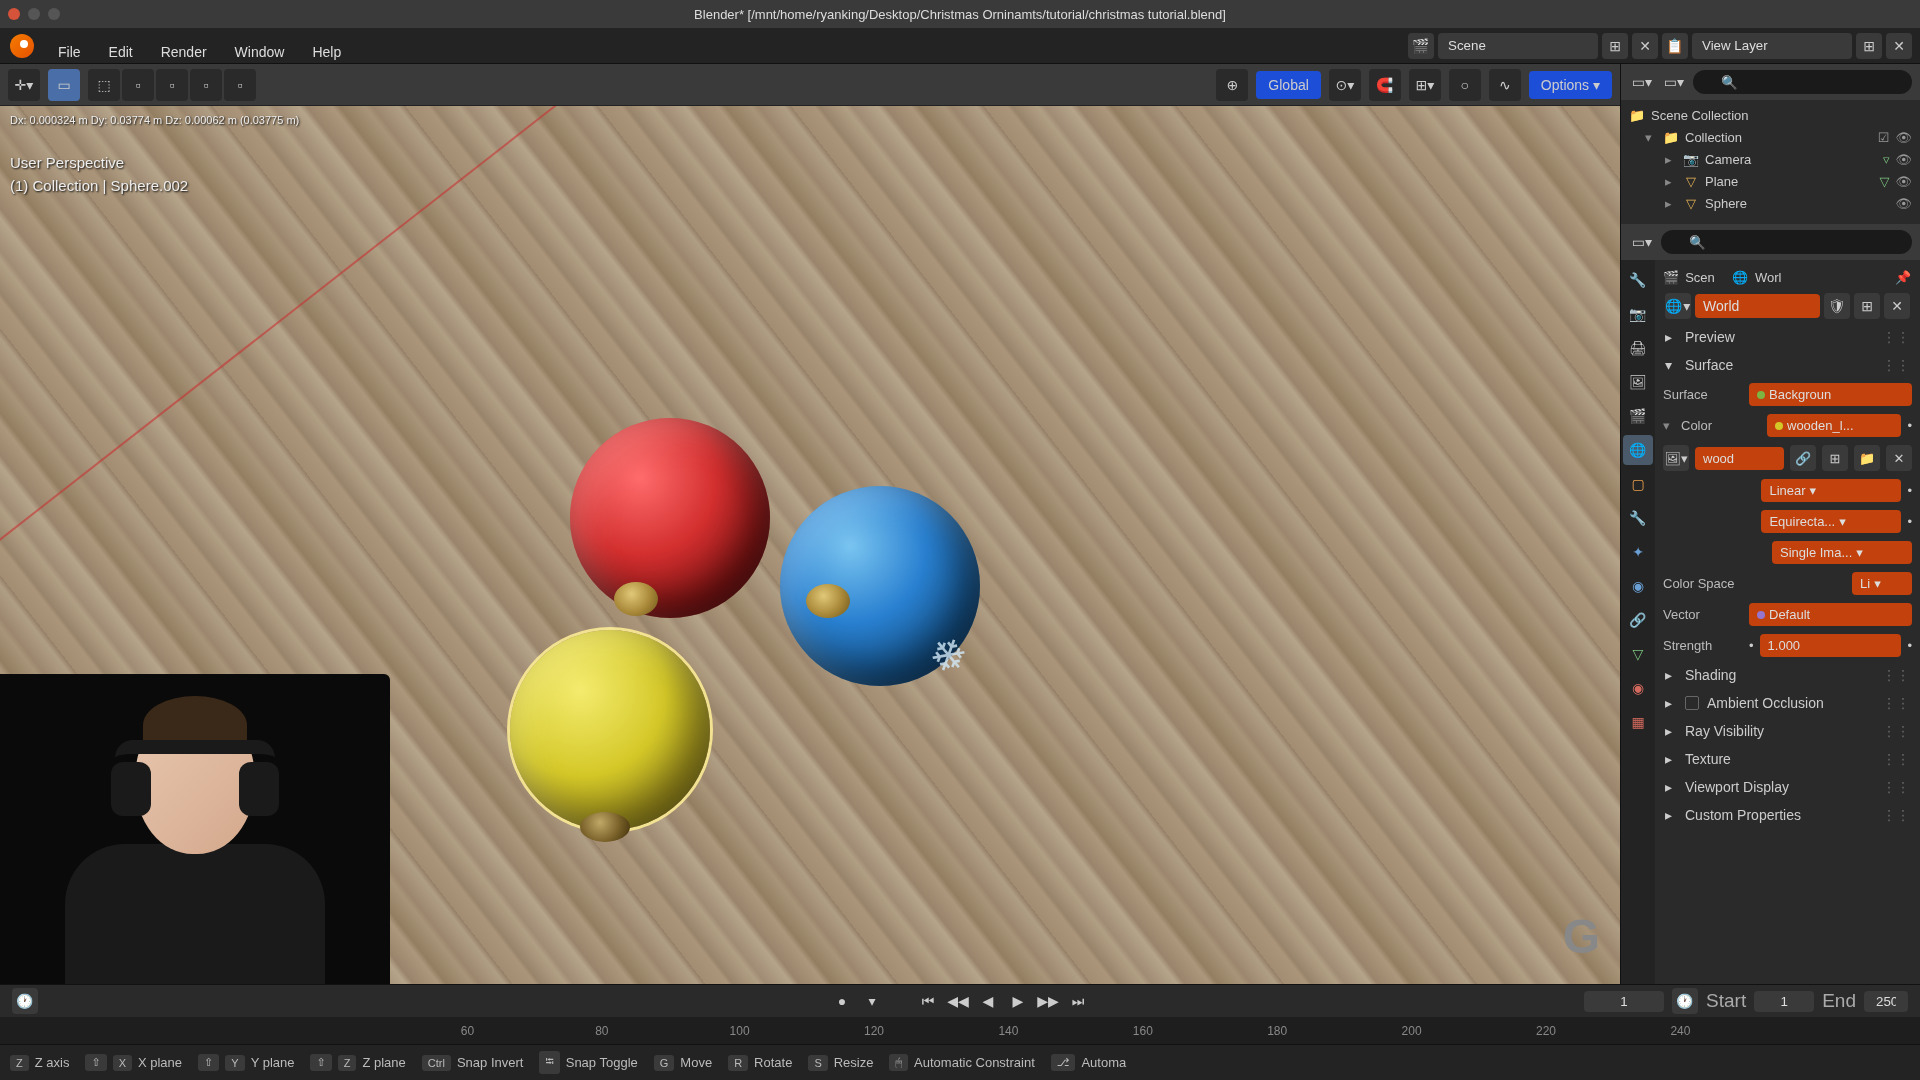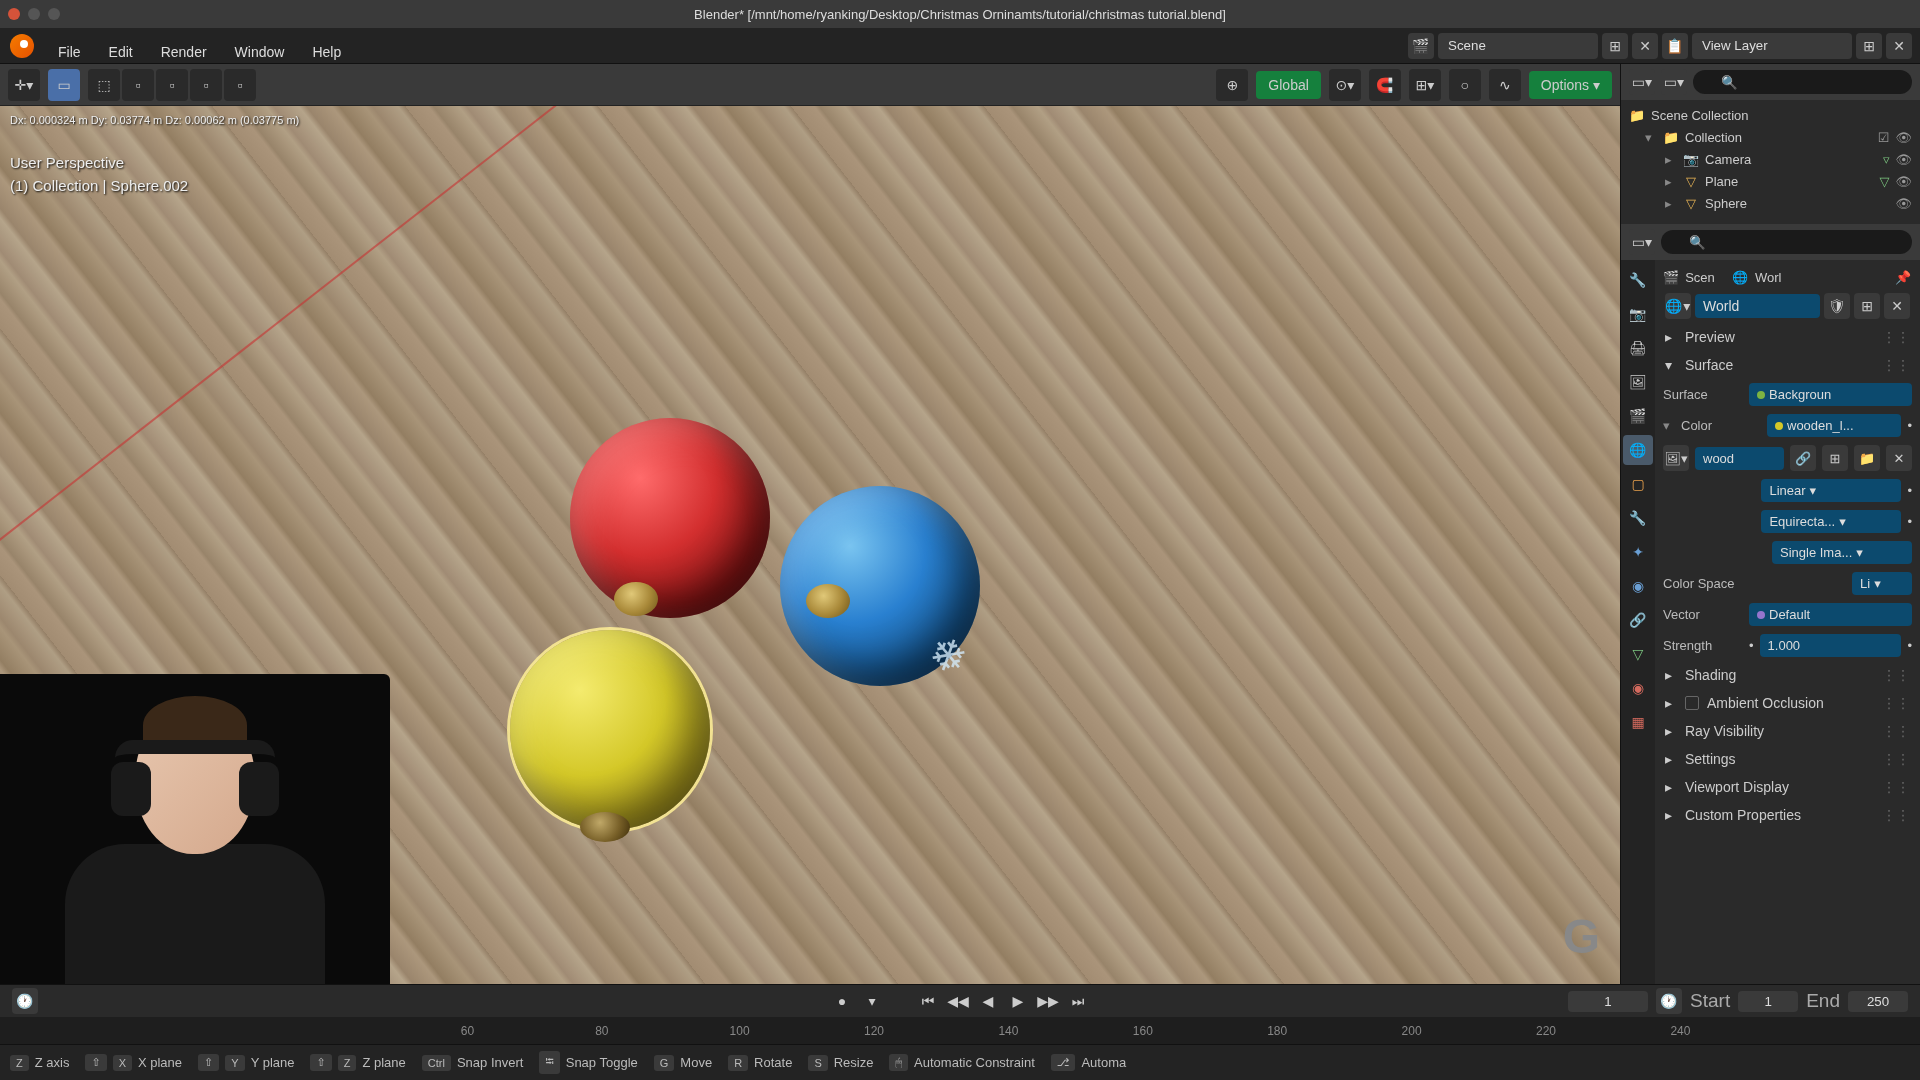--- a/index.html
+++ b/index.html
@@ -22,21 +22,21 @@
 .scene-section { margin-left: auto; display: flex; align-items: center; gap: 4px; padding-right: 8px; }
 .scene-input { background: #3a3a3a; border: none; color: #ddd; padding: 4px 10px; border-radius: 4px; width: 160px; height: 26px; }
 .icon-btn { width: 26px; height: 26px; background: #3a3a3a; border-radius: 4px; display: flex; align-items: center; justify-content: center; cursor: pointer; }
 
 .main-layout { display: flex; height: calc(100% - 64px - 60px - 36px); }
 .viewport-area { flex: 1; display: flex; flex-direction: column; position: relative; }
 .viewport-header { height: 42px; background: #3a3a3a; display: flex; align-items: center; padding: 0 8px; gap: 8px; border-bottom: 1px solid #222; }
 .tool-btn { width: 32px; height: 32px; background: #2a2a2a; border-radius: 4px; display: flex; align-items: center; justify-content: center; color: #ccc; }
 .tool-btn.active { background: #4a6fa8; }
 .tool-group { display: flex; gap: 2px; }
-.vh-dropdown { background: #15803d; padding: 6px 12px; border-radius: 4px; color: #ccc; }
+.vh-dropdown { background: #1d4ed8; padding: 6px 12px; border-radius: 4px; color: #ccc; }
 .vh-right { margin-left: auto; }
 
 .viewport { flex: 1; position: relative; overflow: hidden; background: #393939; }
 .wood-floor { position: absolute; width: 160%; height: 160%; left: -25%; top: -25%;
   background: repeating-linear-gradient(52deg,
     #a89278 0px, #b09a80 18px, #9e8a70 22px, #b8a58a 42px, #a6917a 48px,
     #bcaa90 68px, #a08b72 74px, #b29d82 94px, #998468 100px,
     #ae9a7e 120px, #a28d74 126px, #b6a48a 146px, #9a856c 152px);
   filter: contrast(1.05) brightness(0.95);
   clip-path: polygon(28% 0%, 100% 0%, 100% 62%, 72% 100%, 0% 100%, 0% 34%);
@@ -84,21 +84,21 @@
 .disclosure { color: #888; width: 12px; }
 
 .props-header { height: 36px; background: #3a3a3a; display: flex; align-items: center; padding: 0 8px; gap: 6px; }
 .props-body { flex: 1; display: flex; overflow: hidden; }
 .props-tabs { width: 34px; background: #232323; display: flex; flex-direction: column; gap: 2px; padding-top: 4px; }
 .ptab { width: 30px; height: 30px; margin: 1px auto; border-radius: 4px; display: flex; align-items: center; justify-content: center; font-size: 14px; }
 .ptab.active { background: #4a5a6a; }
 .props-content { flex: 1; padding: 6px; overflow-y: auto; }
 .prop-row { display: flex; align-items: center; padding: 4px 2px; gap: 6px; font-size: 13px; }
 .prop-label { width: 80px; color: #bbb; }
-.prop-value { flex: 1; background: #0c4a6e; padding: 4px 8px; border-radius: 4px; color: #ddd; display: flex; align-items: center; gap: 4px; }
+.prop-value { flex: 1; background: #c2410c; padding: 4px 8px; border-radius: 4px; color: #ddd; display: flex; align-items: center; gap: 4px; }
 .dot { width: 8px; height: 8px; border-radius: 50%; display: inline-block; }
 .dot.green { background: #7cb342; }
 .dot.yellow { background: #d4c828; }
 .dot.purple { background: #9575cd; }
 .section-header { display: flex; align-items: center; padding: 6px 4px; gap: 8px; cursor: pointer; }
 .section-header .disclosure { color: #ccc; }
 .world-browse { display: flex; align-items: center; gap: 4px; padding: 4px; }
 
 .timeline-area { height: 60px; background: #2a2a2a; border-top: 1px solid #111; display: flex; flex-direction: column; }
 .timeline-controls { height: 32px; display: flex; align-items: center; justify-content: center; gap: 6px; padding: 0 12px; position: relative; }
@@ -364,21 +364,21 @@
             <span>Ambient Occlusion</span>
             <span style="margin-left:auto;color:#666">⋮⋮</span>
           </div>
         <div class="section-header">
             <span class="disclosure">▸</span>
             <span>Ray Visibility</span>
             <span style="margin-left:auto;color:#666">⋮⋮</span>
           </div>
         <div class="section-header">
             <span class="disclosure">▸</span>
-            <span>Settings</span>
+            <span>Texture</span>
             <span style="margin-left:auto;color:#666">⋮⋮</span>
           </div>
         <div class="section-header">
             <span class="disclosure">▸</span>
             <span>Viewport Display</span>
             <span style="margin-left:auto;color:#666">⋮⋮</span>
           </div>
         <div class="section-header">
             <span class="disclosure">▸</span>
             <span>Custom Properties</span>
@@ -402,21 +402,21 @@
     <div class="playback-btn">◀</div>
     <div class="playback-btn">▶</div>
     <div class="playback-btn">▶▶</div>
     <div class="playback-btn">⏭</div>
     <div class="tl-right">
       <input class="frame-input" value="1" style="">
       <div class="icon-btn">🕐</div>
       <span class="tl-label">Start</span>
       <input class="frame-input" style="width: 60px;" value="1">
       <span class="tl-label">End</span>
-      <input class="frame-input" style="width: 60px;" value="250">
+      <input class="frame-input" style="width: 44px;" value="250">
     </div>
   </div>
   <div class="timeline-ruler">
     <span class="ruler-tick" style="left:24%">60</span>
     <span class="ruler-tick" style="left:31%">80</span>
     <span class="ruler-tick" style="left:38%">100</span>
     <span class="ruler-tick" style="left:45%">120</span>
     <span class="ruler-tick" style="left:52%">140</span>
     <span class="ruler-tick" style="left:59%">160</span>
     <span class="ruler-tick" style="left:66%">180</span>

